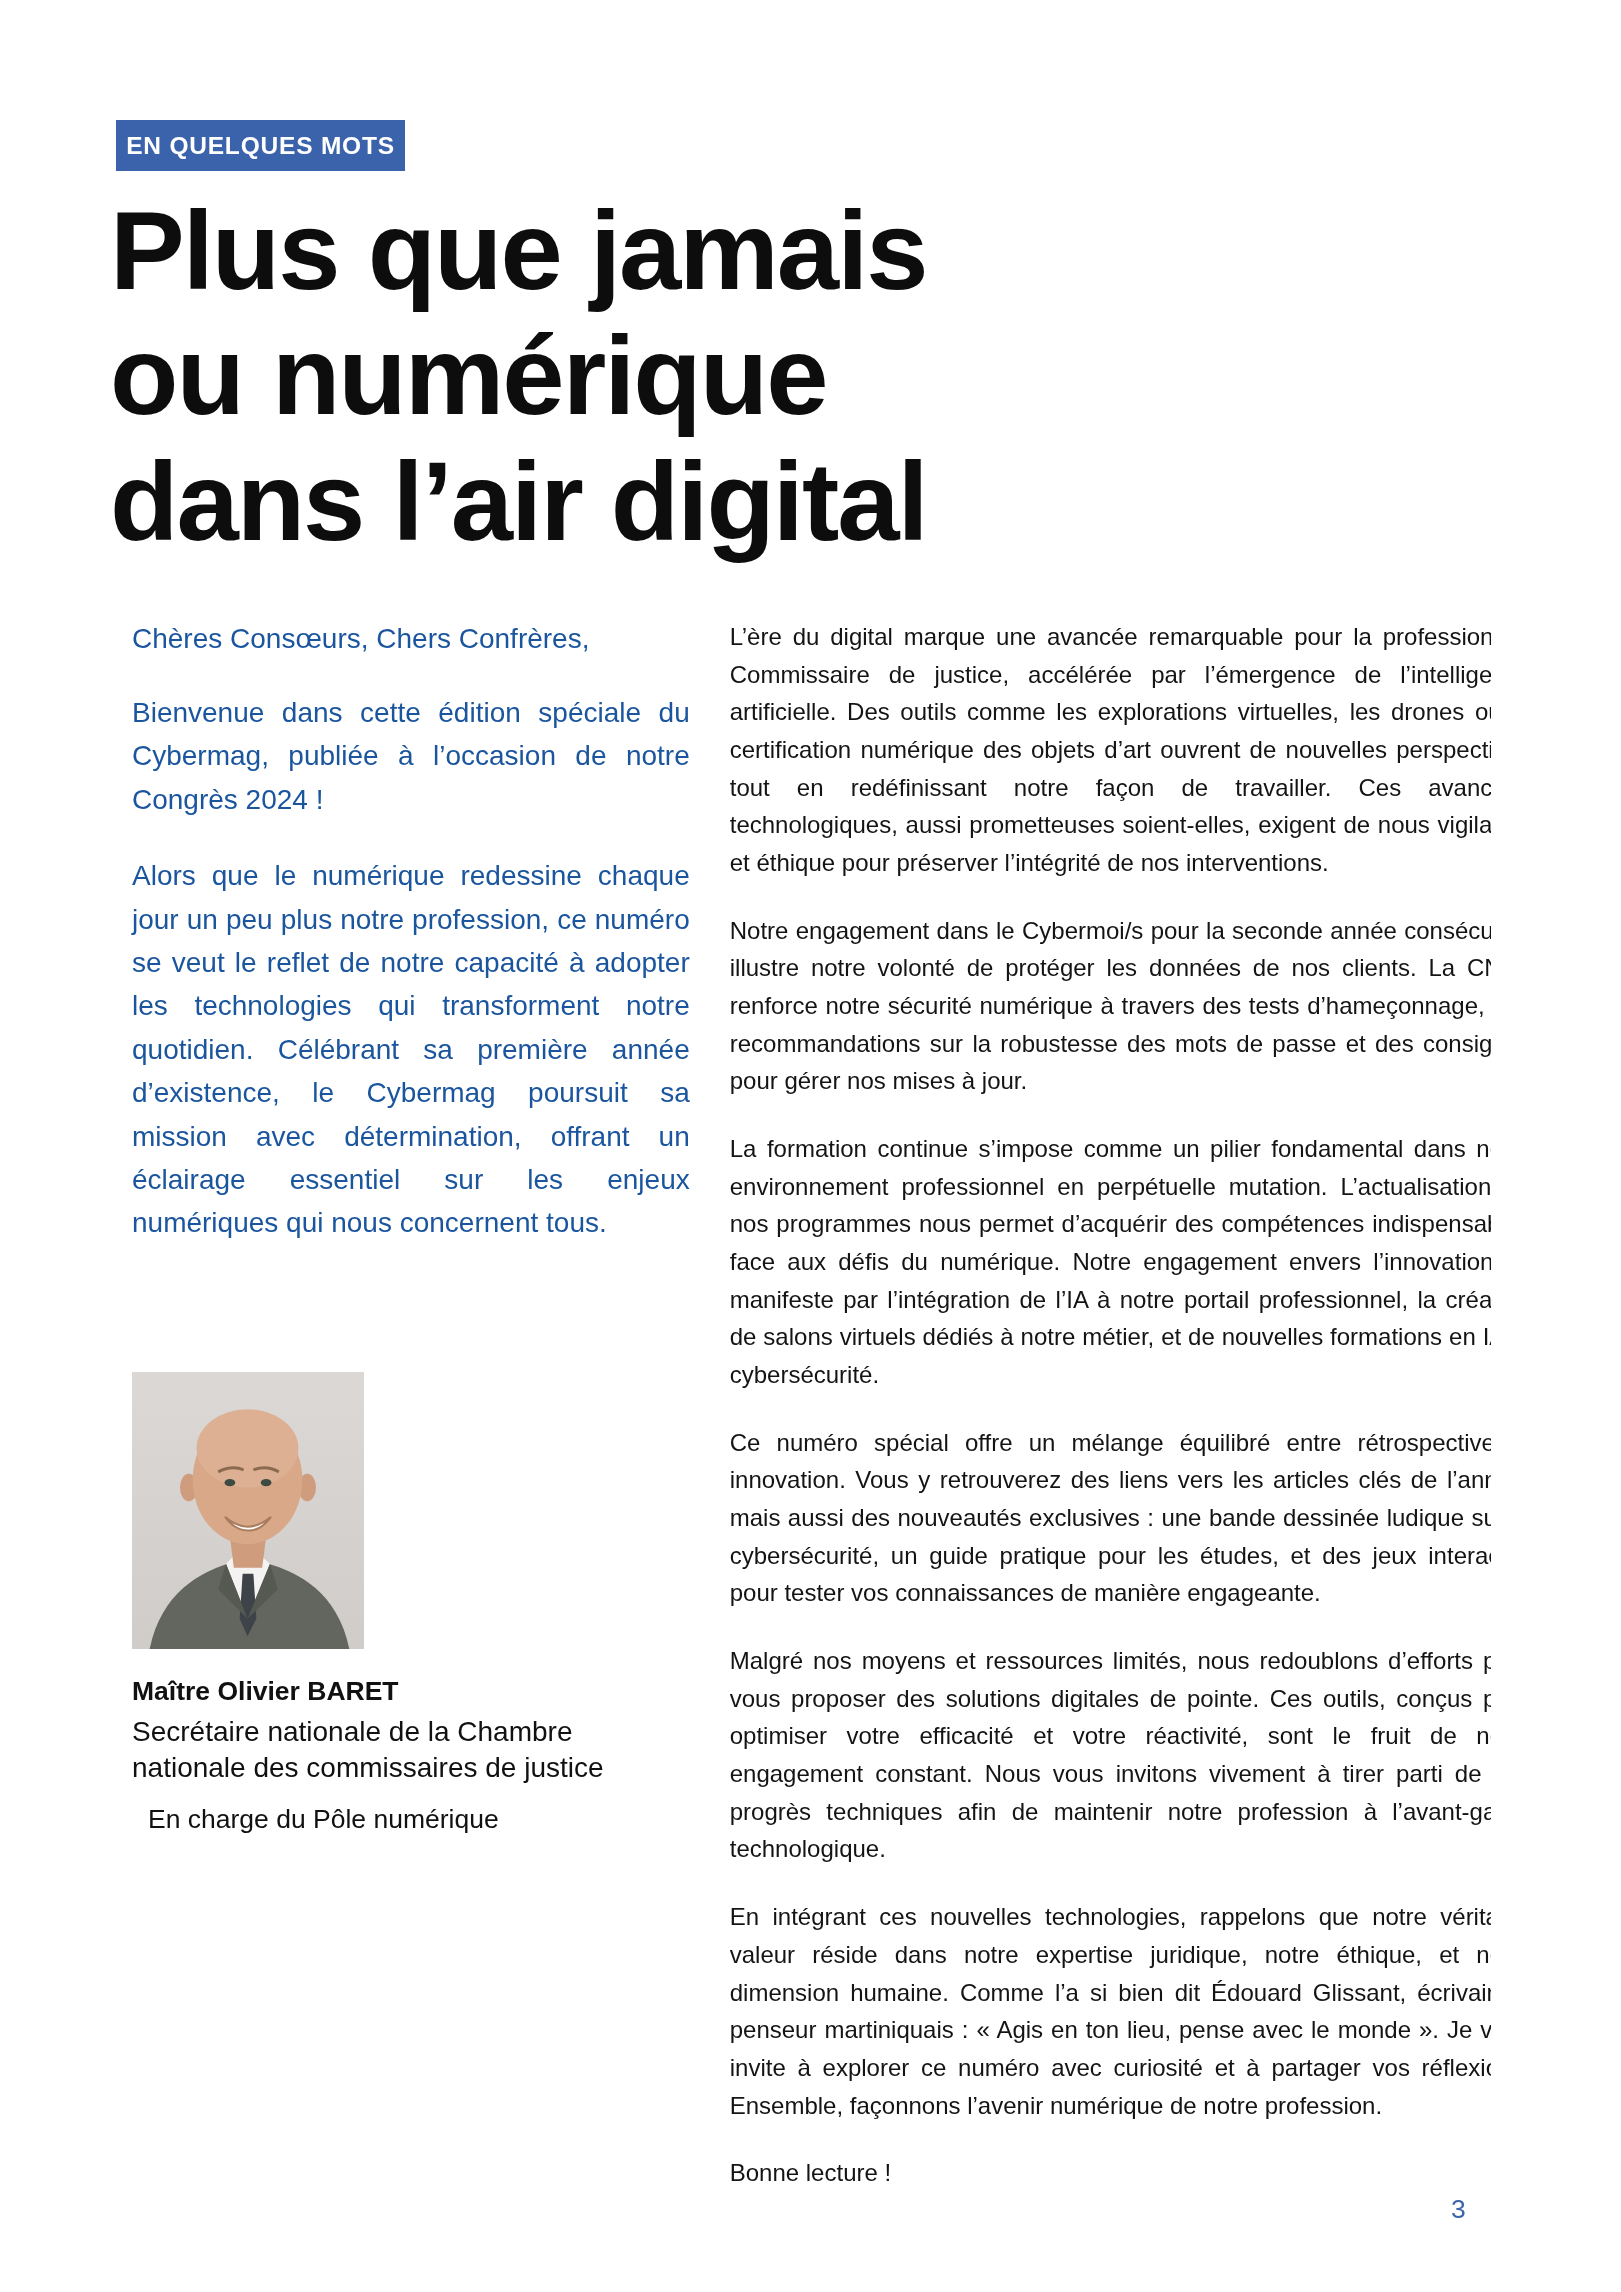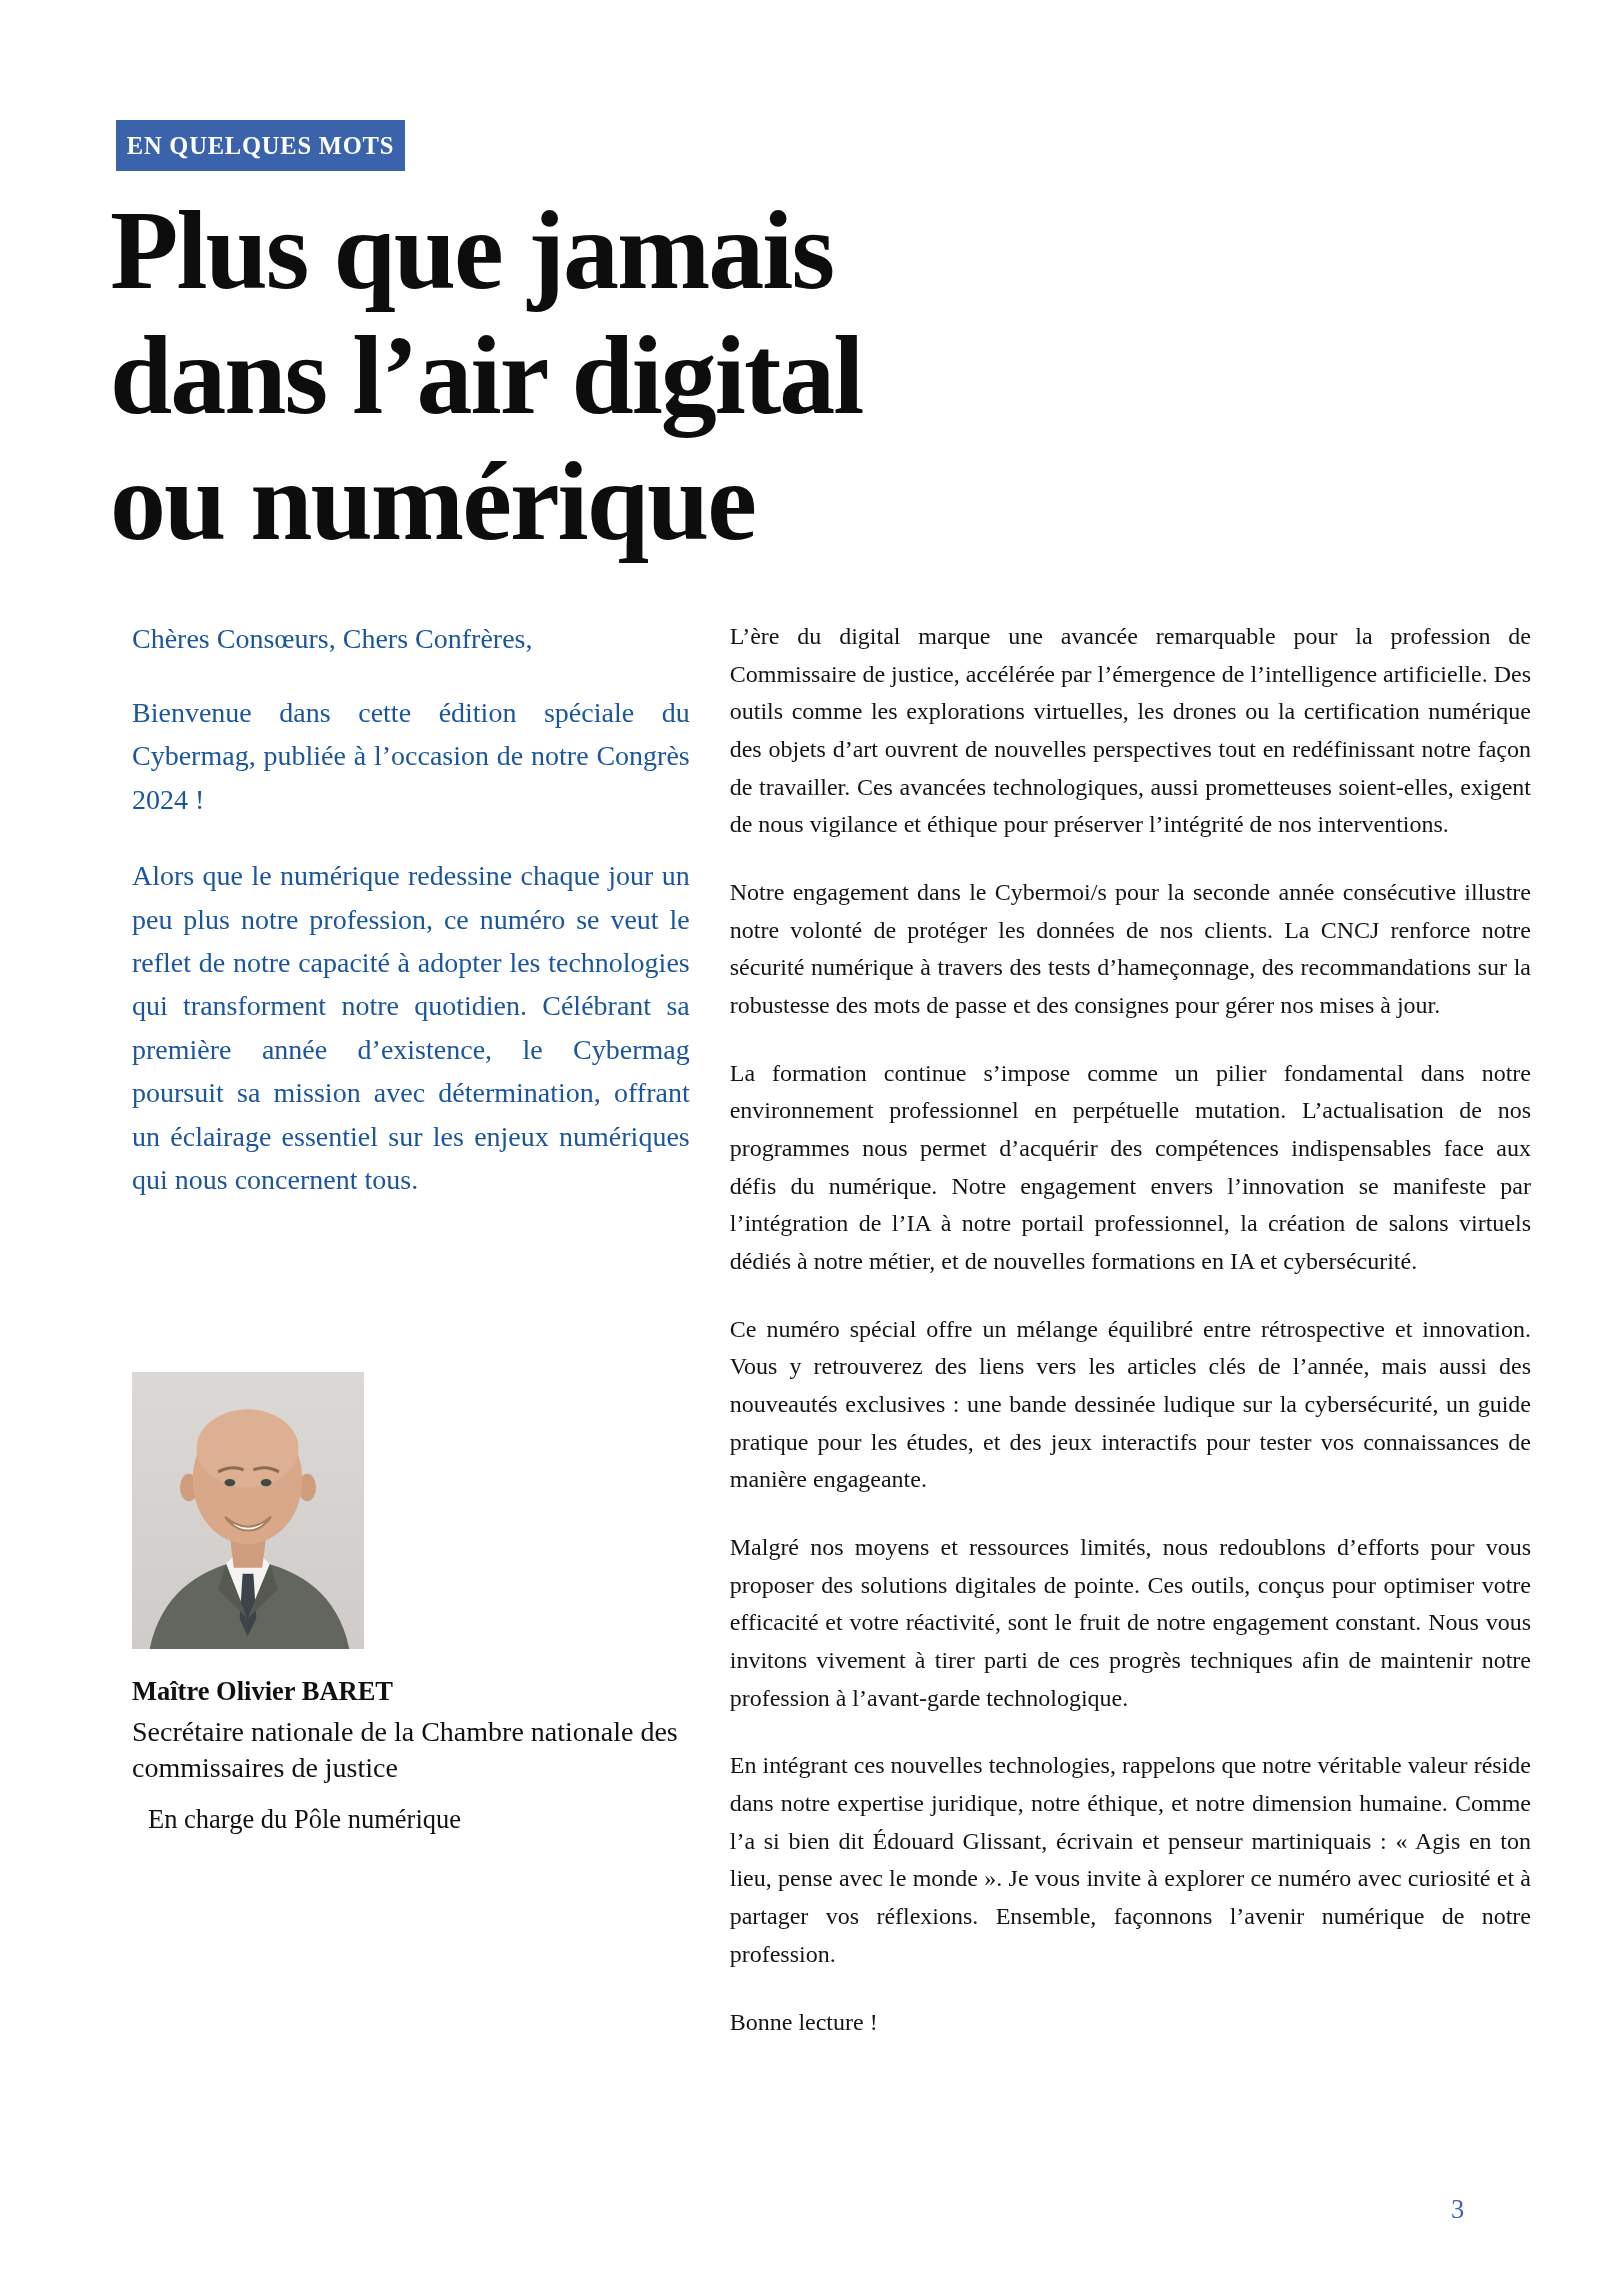--- a/index.html
+++ b/index.html
@@ -1,22 +1,21 @@
 <!DOCTYPE html>
 <html><head>
 <meta charset="utf-8">
 <style>
   html,body { margin:0; padding:0; background:#ffffff; }
   .page {
     position:relative;
     width:1491px; height:2293px;
     background:#ffffff;
-    font-family:Liberation Serif, serif;
+    font-family:Liberation Sans, sans-serif;
     overflow:hidden;
-    padding-left:42px;
   }
   .badge {
     position:absolute; left:116px; top:120px;
     width:289px; height:51px;
     background:#3b63ac; color:#ffffff;
     display:flex; align-items:center; justify-content:center;
     font-weight:bold; font-size:24.5px; letter-spacing:0.8px;
   }
   .title {
     position:absolute; left:110px; top:188px;
@@ -66,22 +65,22 @@
 <body>
 
 <div class="page">
 
   <div class="badge">
     <span>EN QUELQUES MOTS</span>
   </div>
 
   <div class="title">
     <div>Plus que jamais</div>
+    <div>ou numérique</div>
     <div>dans l’air digital</div>
-    <div>ou numérique</div>
   </div>
 
   <div class="columns">
 
     <div class="col-left">
       <p class="salutation">Chères Consœurs, Chers Confrères,</p>
       <p class="intro">Bienvenue dans cette édition spéciale du Cybermag, publiée à l’occasion de notre Congrès 2024 !</p>
       <p class="intro">Alors que le numérique redessine chaque jour un peu plus notre profession, ce numéro se veut le reflet de notre capacité à adopter les technologies qui transforment notre quotidien. Célébrant sa première année d’existence, le Cybermag poursuit sa mission avec détermination, offrant un éclairage essentiel sur les enjeux numériques qui nous concernent tous.</p>
 
       <figure class="portrait">

